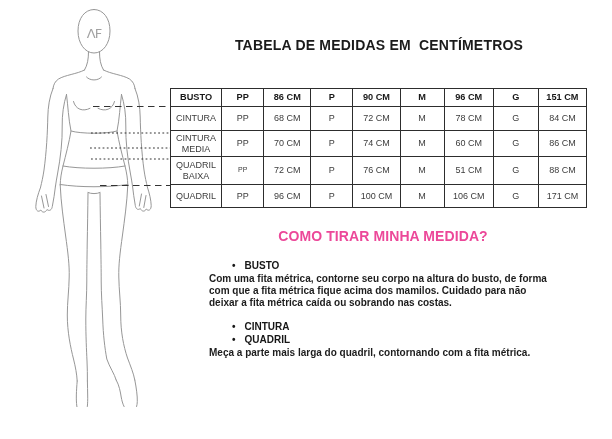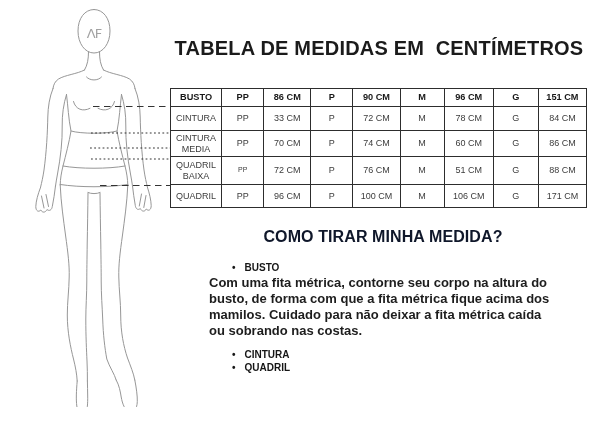--- a/index.html
+++ b/index.html
@@ -1,32 +1,32 @@
 <!DOCTYPE html>
 <html><head>
 <meta charset="utf-8">
 <style>
   html,body{margin:0;padding:0;background:#fff;}
   .page{position:relative;width:612px;height:407px;background:#ffffff;overflow:hidden;
         font-family:"Liberation Sans",sans-serif;color:#1b1b1b;}
   .croquis{position:absolute;left:0;top:0;}
   .title{position:absolute;left:168px;top:37px;width:422px;text-align:center;
-         font-size:20px;font-weight:700;letter-spacing:.2px;color:#1b1b1b;white-space:pre;}
+         font-size:14px;font-weight:700;letter-spacing:.2px;color:#1b1b1b;white-space:pre;}
   table.size-table{position:absolute;left:170px;top:88px;width:417px;background:#fff;
          border-collapse:collapse;table-layout:fixed;}
   .size-table td{border:1px solid #2d2d2d;text-align:center;vertical-align:middle;
          font-size:9px;line-height:1.15;color:#3c3c3c;padding:0;overflow:hidden;}
   .size-table tr.header-row td{font-weight:700;color:#181818;font-size:9.2px;}
   .size-table td.small-text{font-size:7px;}
   .instructions{position:absolute;left:209px;top:228px;width:348px;}
-  .ins-heading{text-align:center;font-size:16px;font-weight:700;letter-spacing:.1px;
-         margin:0 0 16px 0;color:#0f172a;}
+  .ins-heading{text-align:center;font-size:14px;font-weight:700;letter-spacing:.1px;
+         margin:0 0 16px 0;color:#ec4899;}
   .item-head{display:flex;align-items:baseline;gap:9px;padding-left:23px;
          font-size:10px;font-weight:700;color:#161616;margin:0 0 2px 0;}
-  .item-text{font-size:13px;font-weight:700;line-height:1.22;color:#1d1d1d;
+  .item-text{font-size:10px;font-weight:700;line-height:1.22;color:#1d1d1d;
          margin:0 0 11px 0;}
 </style>
 </head>
 <body>
 
 <div class="page">
 
   <svg class="croquis" width="612" height="439" viewBox="0 0 612 439">
     <g fill="none" stroke="#979797" stroke-width="1" stroke-linecap="round">
 
@@ -105,21 +105,21 @@
           <td>P</td>
           <td>90 CM</td>
           <td>M</td>
           <td>96 CM</td>
           <td>G</td>
           <td>151 CM</td>
         </tr>
         <tr style="height: 24px;">
           <td>CINTURA</td>
           <td>PP</td>
-          <td>33 CM</td>
+          <td>68 CM</td>
           <td>P</td>
           <td>72 CM</td>
           <td>M</td>
           <td>78 CM</td>
           <td>G</td>
           <td>84 CM</td>
         </tr>
         <tr style="height: 26px;">
           <td>CINTURA MEDIA</td>
           <td>PP</td>
@@ -170,17 +170,18 @@
           <div class="item-head">
             <span>•</span>
             <span>CINTURA</span>
           </div>
         </div>
         <div>
           <div class="item-head">
             <span>•</span>
             <span>QUADRIL</span>
           </div>
+          <p class="item-text">Meça a parte mais larga do quadril, contornando com a fita métrica.</p>
         </div>
       </div>
   </div>
 
 </div>
 
 </body></html>

